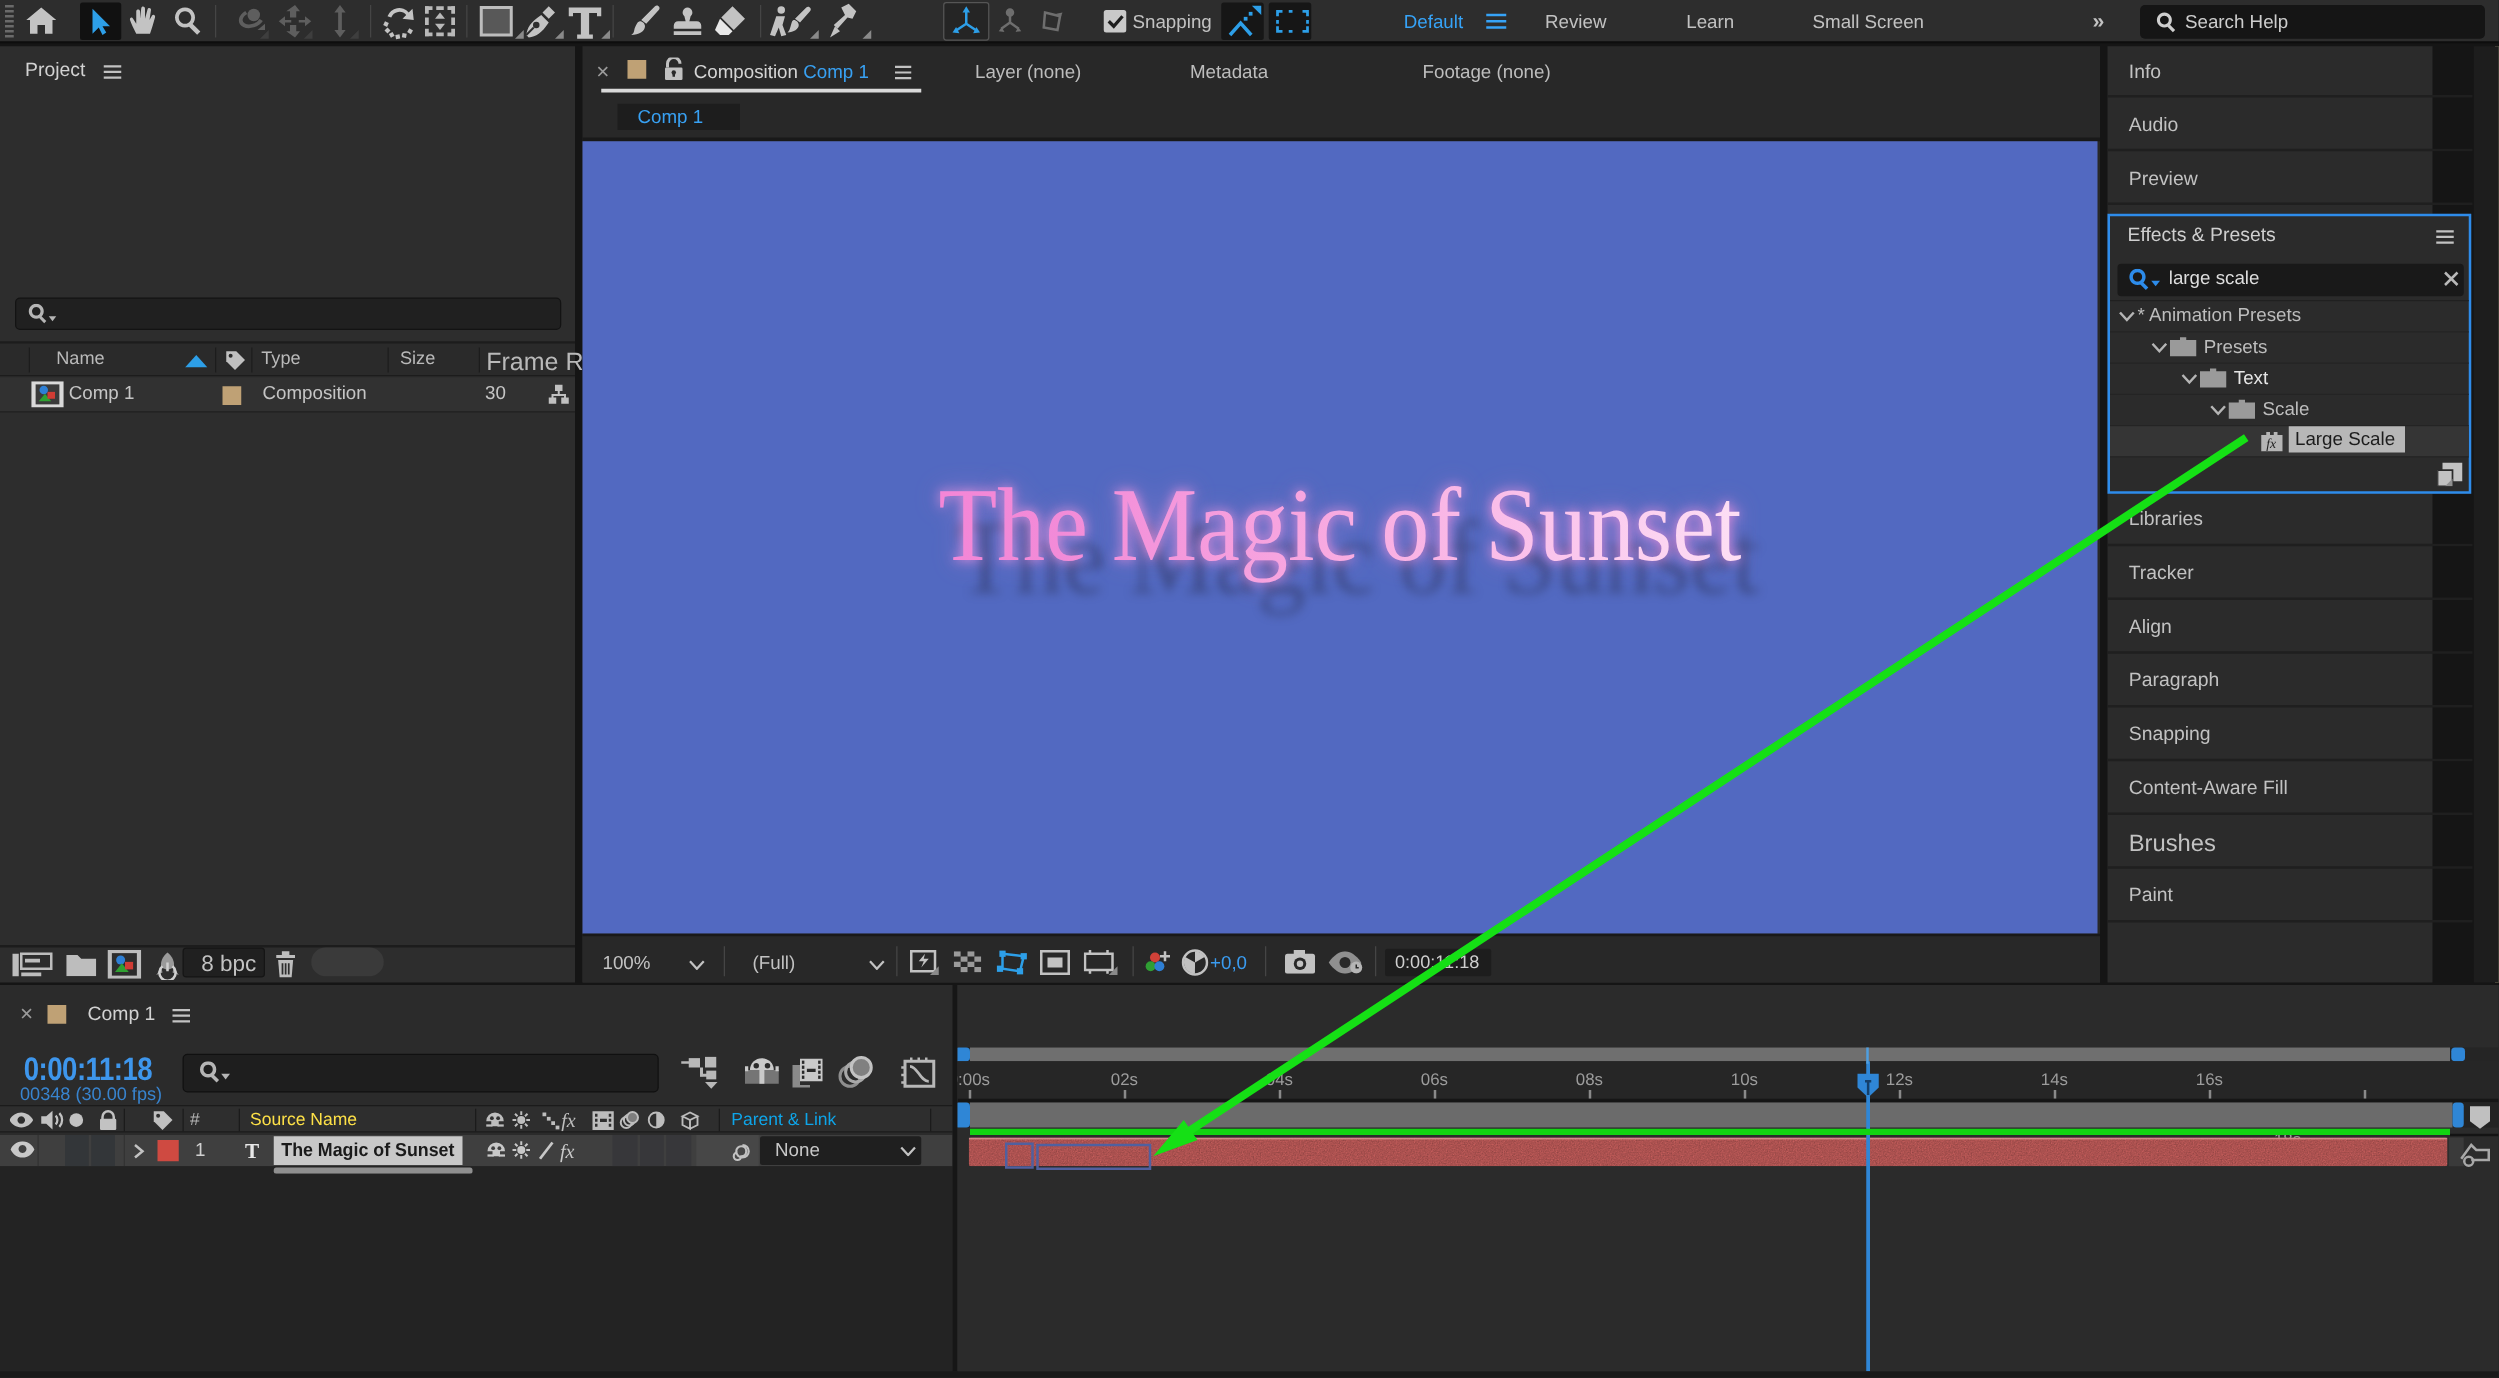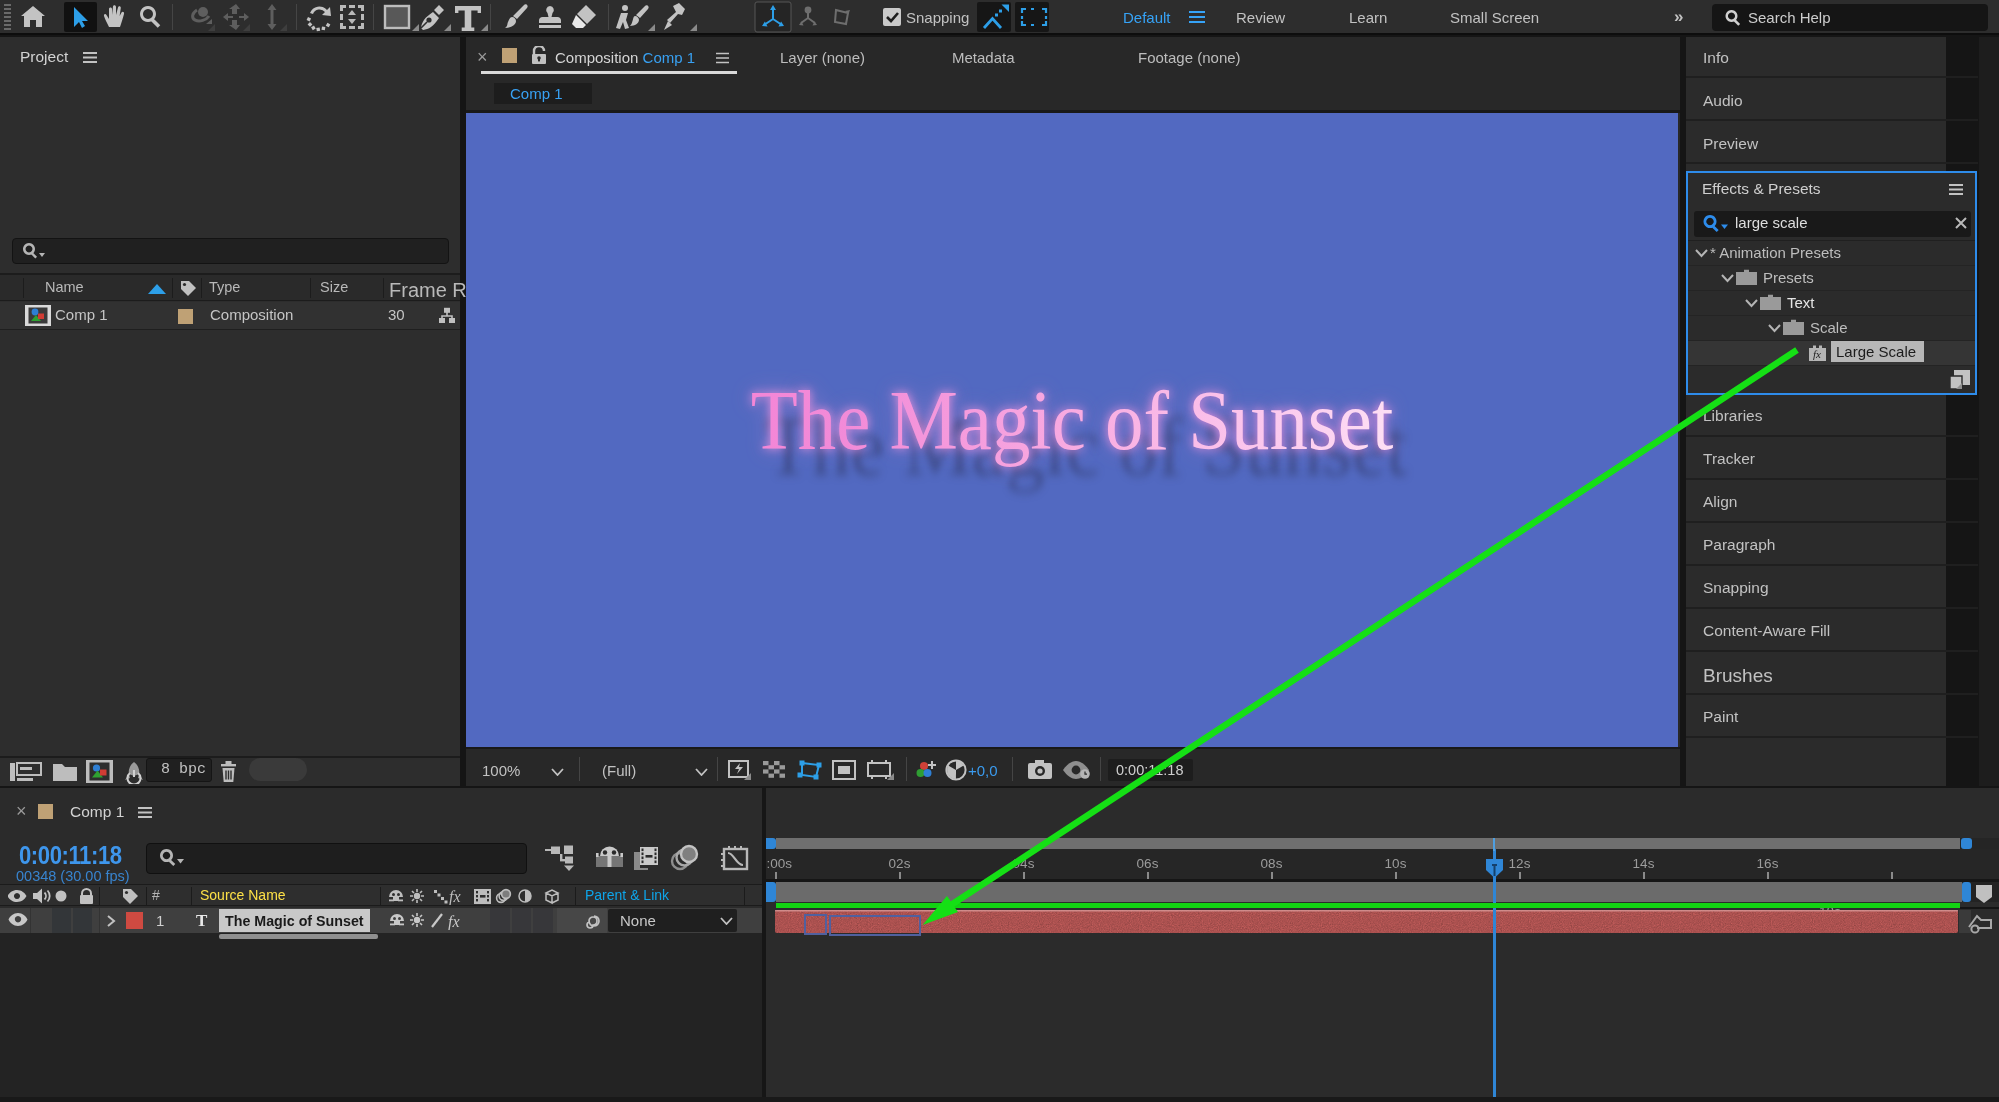--- a/index.html
+++ b/index.html
@@ -284,21 +284,21 @@
         <rect x="14" y="9.5" width="6.5" height="6" fill="#d03c34"></rect>
       </svg>
       <svg class="abs" style="left:120px;top:2px;" width="28" height="24" viewBox="0 0 28 24">
         <path d="M14 2 c4 3 6 8 5 12 l-5 2 -5 -2 c-1 -4 1 -9 5 -12 z" fill="#9a9a9a"></path>
         <path d="M9 14 l-4 6 5 -2 z M19 14 l4 6 -5 -2 z" fill="#9a9a9a"></path>
         <g stroke="#d0d0d0" stroke-width="2" fill="none">
               <path d="M18 13 a6.5 6.5 0 1 1 -8 0 M14 10 v7"></path>
             </g>
       </svg>
       <div class="abs" style="left:146px;top:0px;width:66px;height:24px;background:#202020;border:1px solid #151515;border-radius:3px;"></div>
-      <div class="abs txt" style="left:161px;top:3px;font-size:15px;font-family:Liberation Mono, monospace;">8 bpc</div>
+      <div class="abs txt" style="left:161px;top:3px;font-size:18px;">8 bpc</div>
       <svg class="abs" style="left:219px;top:2px;" width="19" height="22" viewBox="0 0 19 22">
         <g fill="#bdbdbd">
           <rect x="2" y="4" width="15" height="2.4"></rect>
           <rect x="6.5" y="1" width="6" height="3"></rect>
           <path d="M3.5 8 h12 l-1.2 14 h-9.6 z"></path>
         </g>
         <g stroke="#2d2d2d" stroke-width="1.4">
               <path d="M7 10.5 v9 M9.5 10.5 v9 M12 10.5 v9"></path>
             </g>
       </svg>

